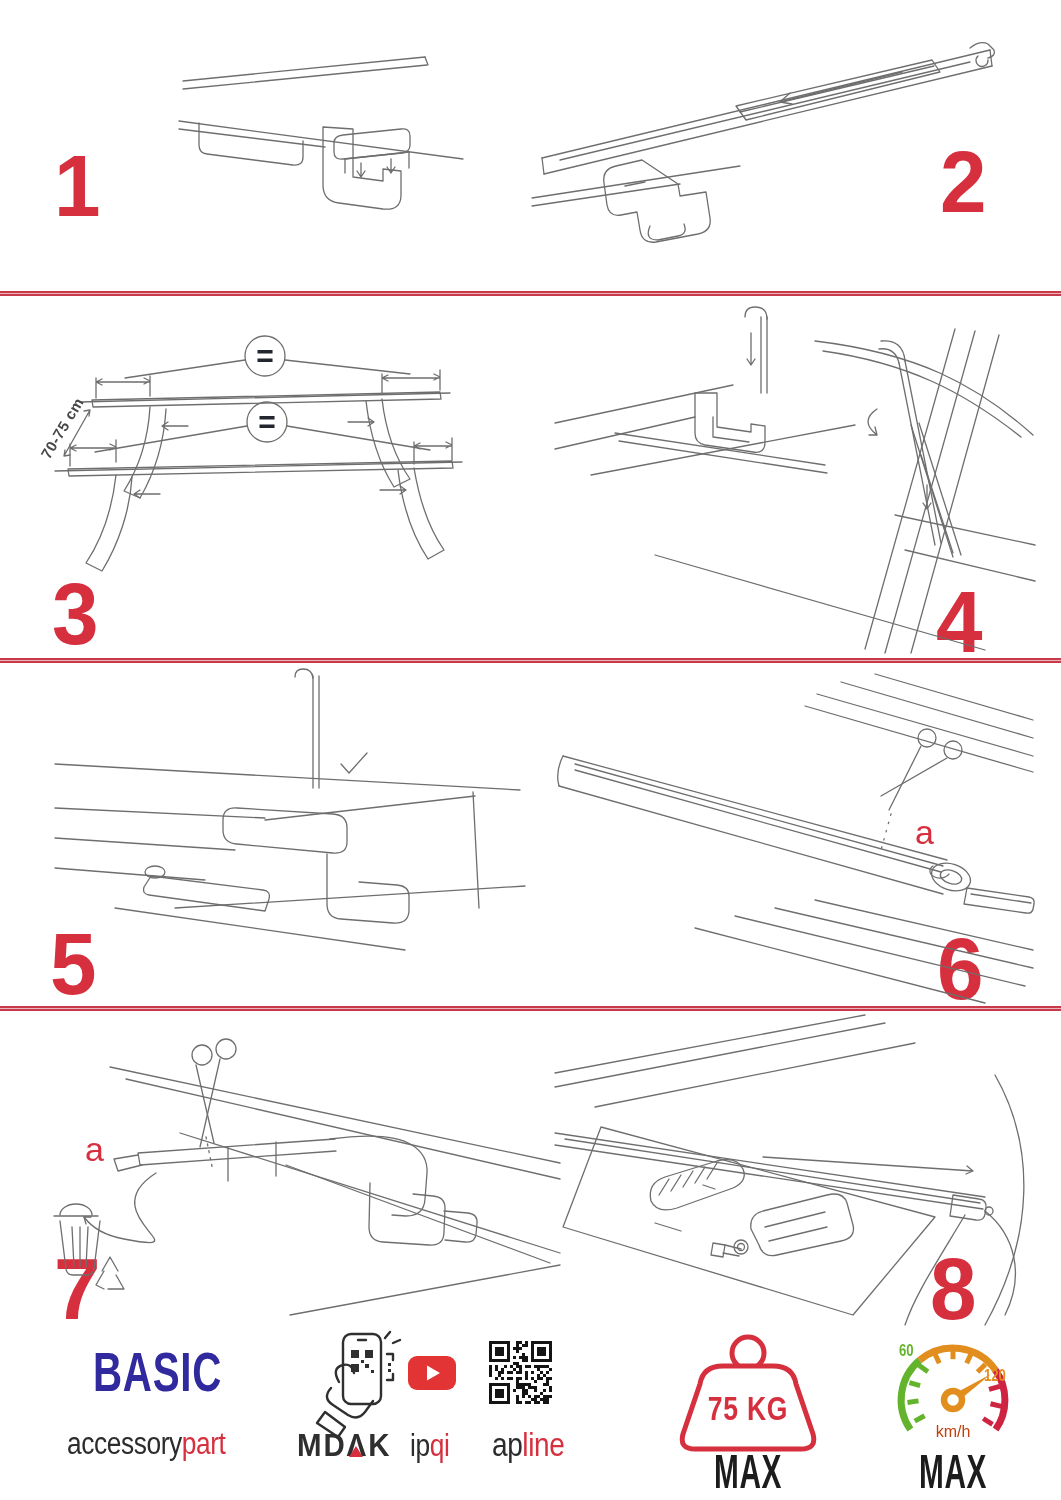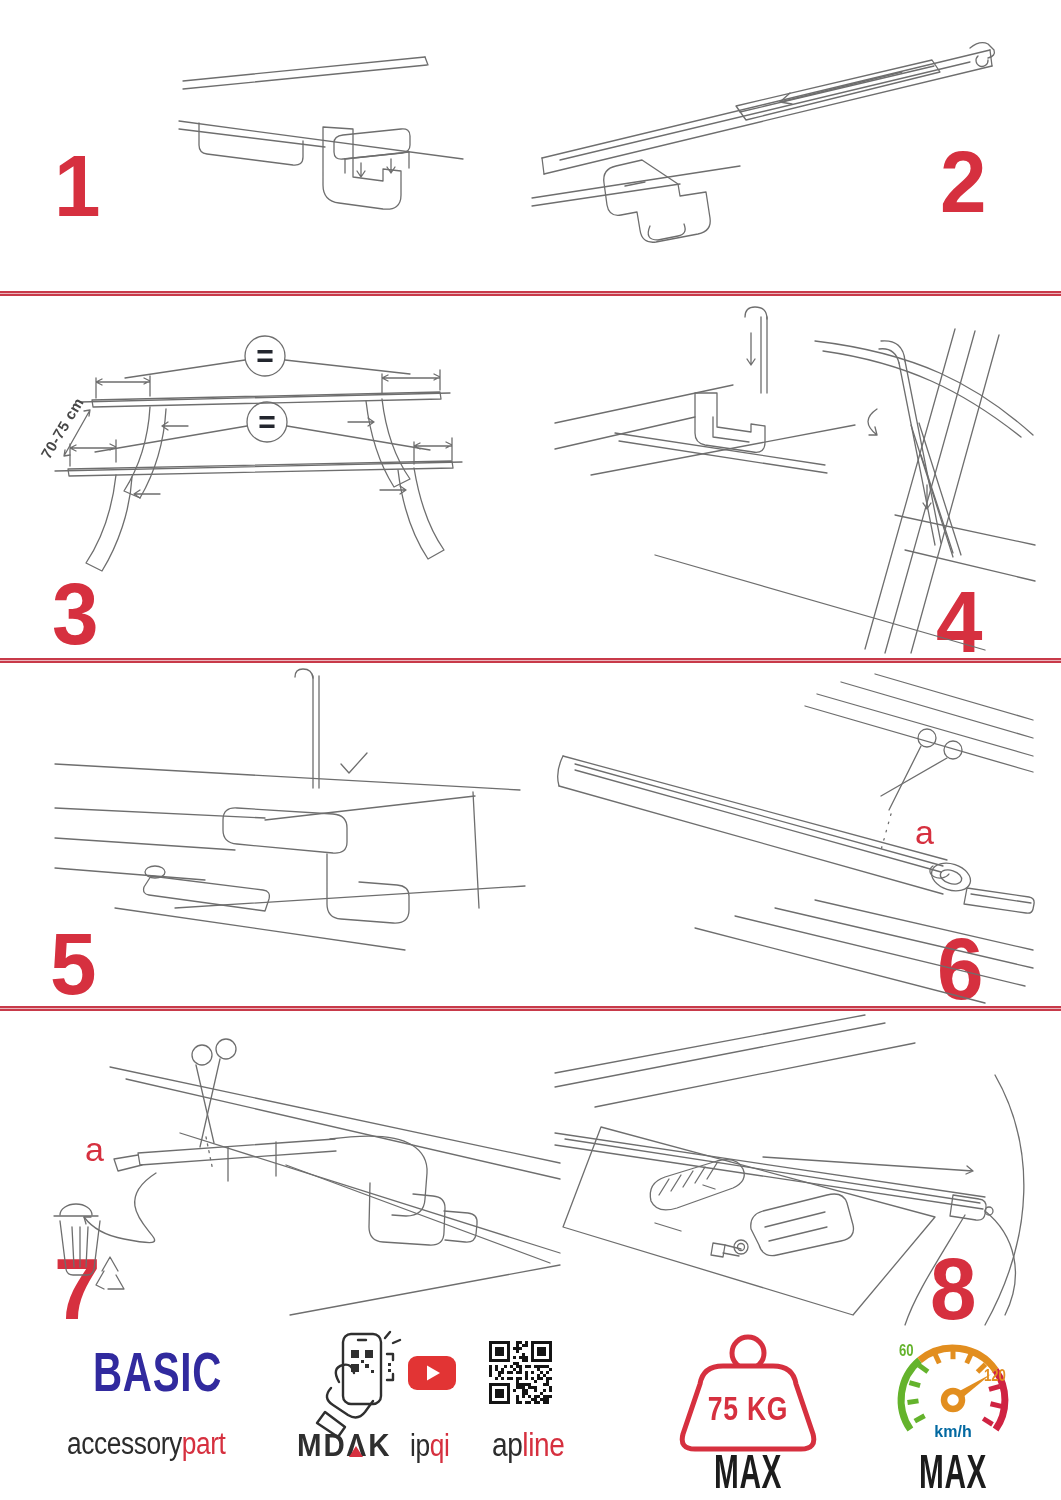--- a/index.html
+++ b/index.html
@@ -30,21 +30,21 @@
   .basic{position:absolute;font-size:56px;font-weight:700;color:#312a9e;letter-spacing:1px;
     transform:scaleX(.72);transform-origin:left top;line-height:1;}
   .brandline{position:absolute;font-size:31px;font-weight:400;letter-spacing:-.5px;
     transform:scaleX(.85);transform-origin:left top;line-height:1;white-space:nowrap;}
   .brandline .p1{color:#2c2c2c;}
   .brandline .p2{color:var(--red);}
   .mdak{font-weight:700;letter-spacing:2px;transform:scaleX(.95);}
   .maxword{position:absolute;font-size:48px;font-weight:700;color:#1c1c1c;line-height:1;
     transform:translateX(-50%) scaleX(.62);letter-spacing:1px;}
   .speedlab{position:absolute;font-size:16px;font-weight:700;line-height:1;transform:scaleX(.82);transform-origin:left top;}
-  .kmh{position:absolute;font-size:16px;font-weight:700;color:#0369a1;line-height:1;transform:translateX(-50%);}
+  .kmh{position:absolute;font-size:16px;font-weight:400;color:#c2410c;line-height:1;transform:translateX(-50%);}
   .kg{position:absolute;font-size:34px;font-weight:700;color:var(--red);line-height:1;
     transform:translate(-50%,-50%) scaleX(.78);white-space:nowrap;letter-spacing:1px;}
   .tri{position:absolute;width:0;height:0;border-left:7px solid transparent;border-right:7px solid transparent;border-bottom:11px solid var(--red);}
 </style>
 </head>
 <body>
 
 <span class="stepnum" style="left:54px;top:142px;">1</span>
 <svg class="art" style="left:175px;top:25px;" width="290" height="215" viewBox="0 0 290 215">
   <path d="M8,56 L250,32"></path>

